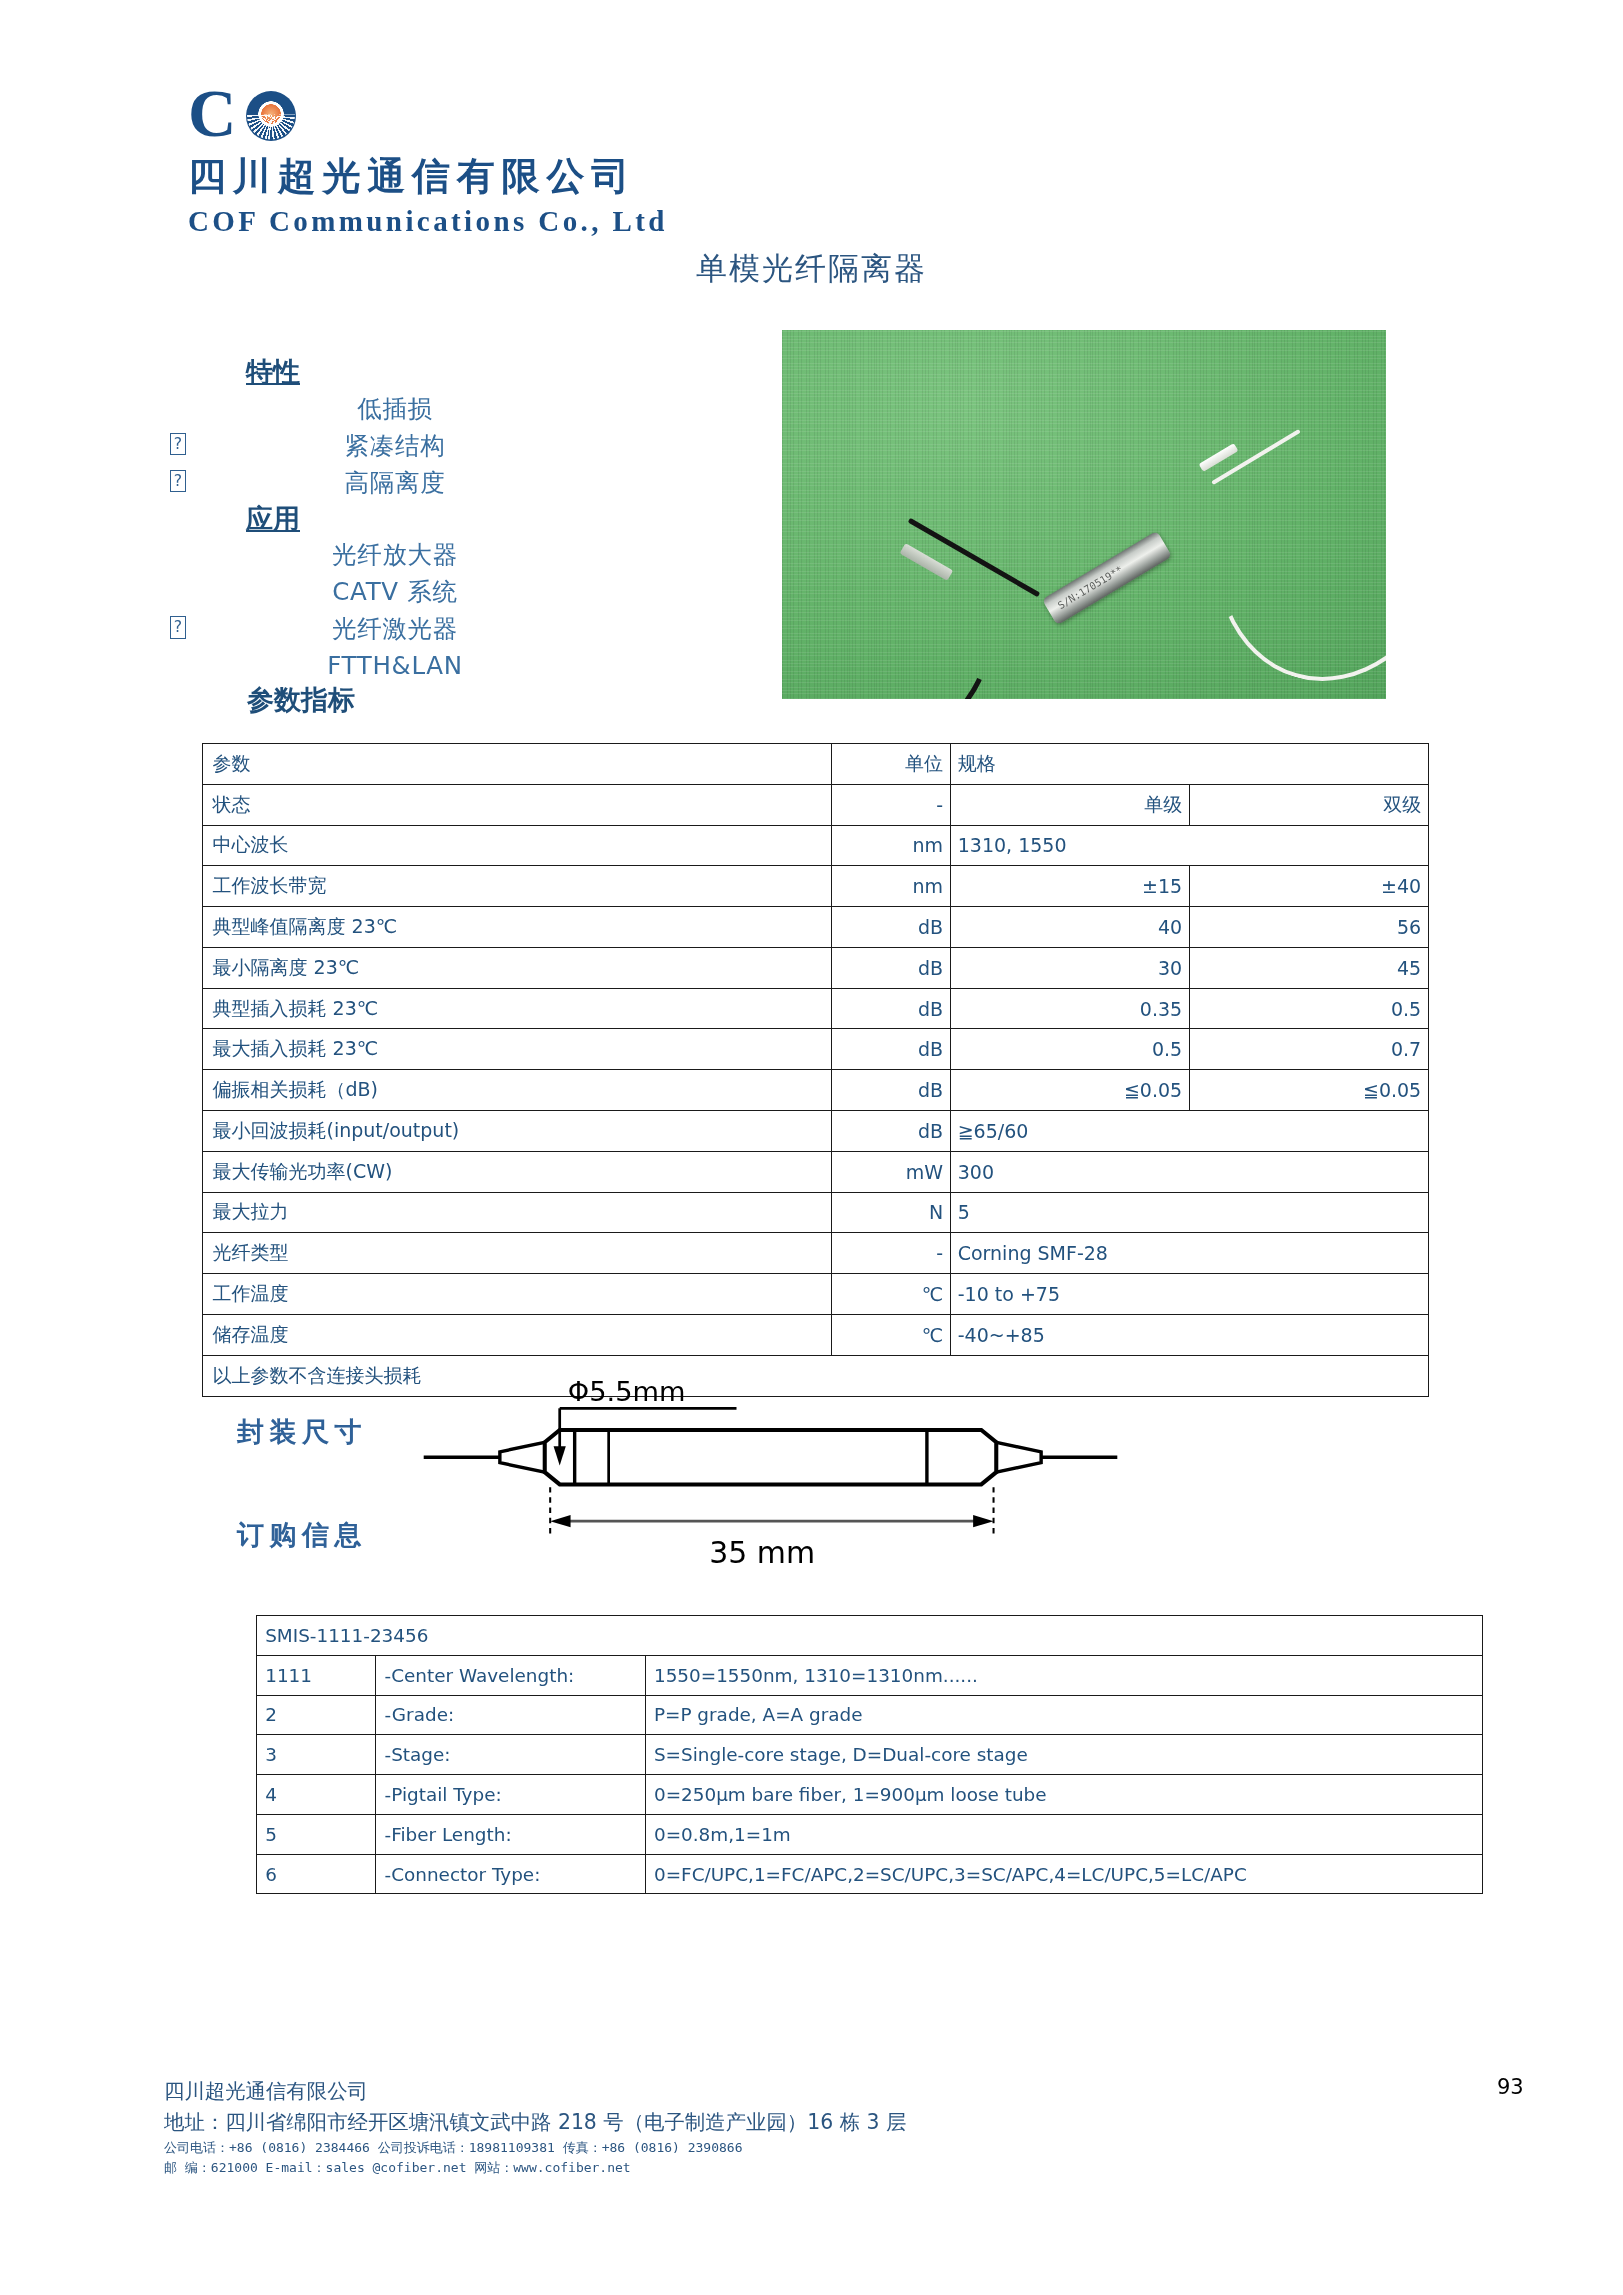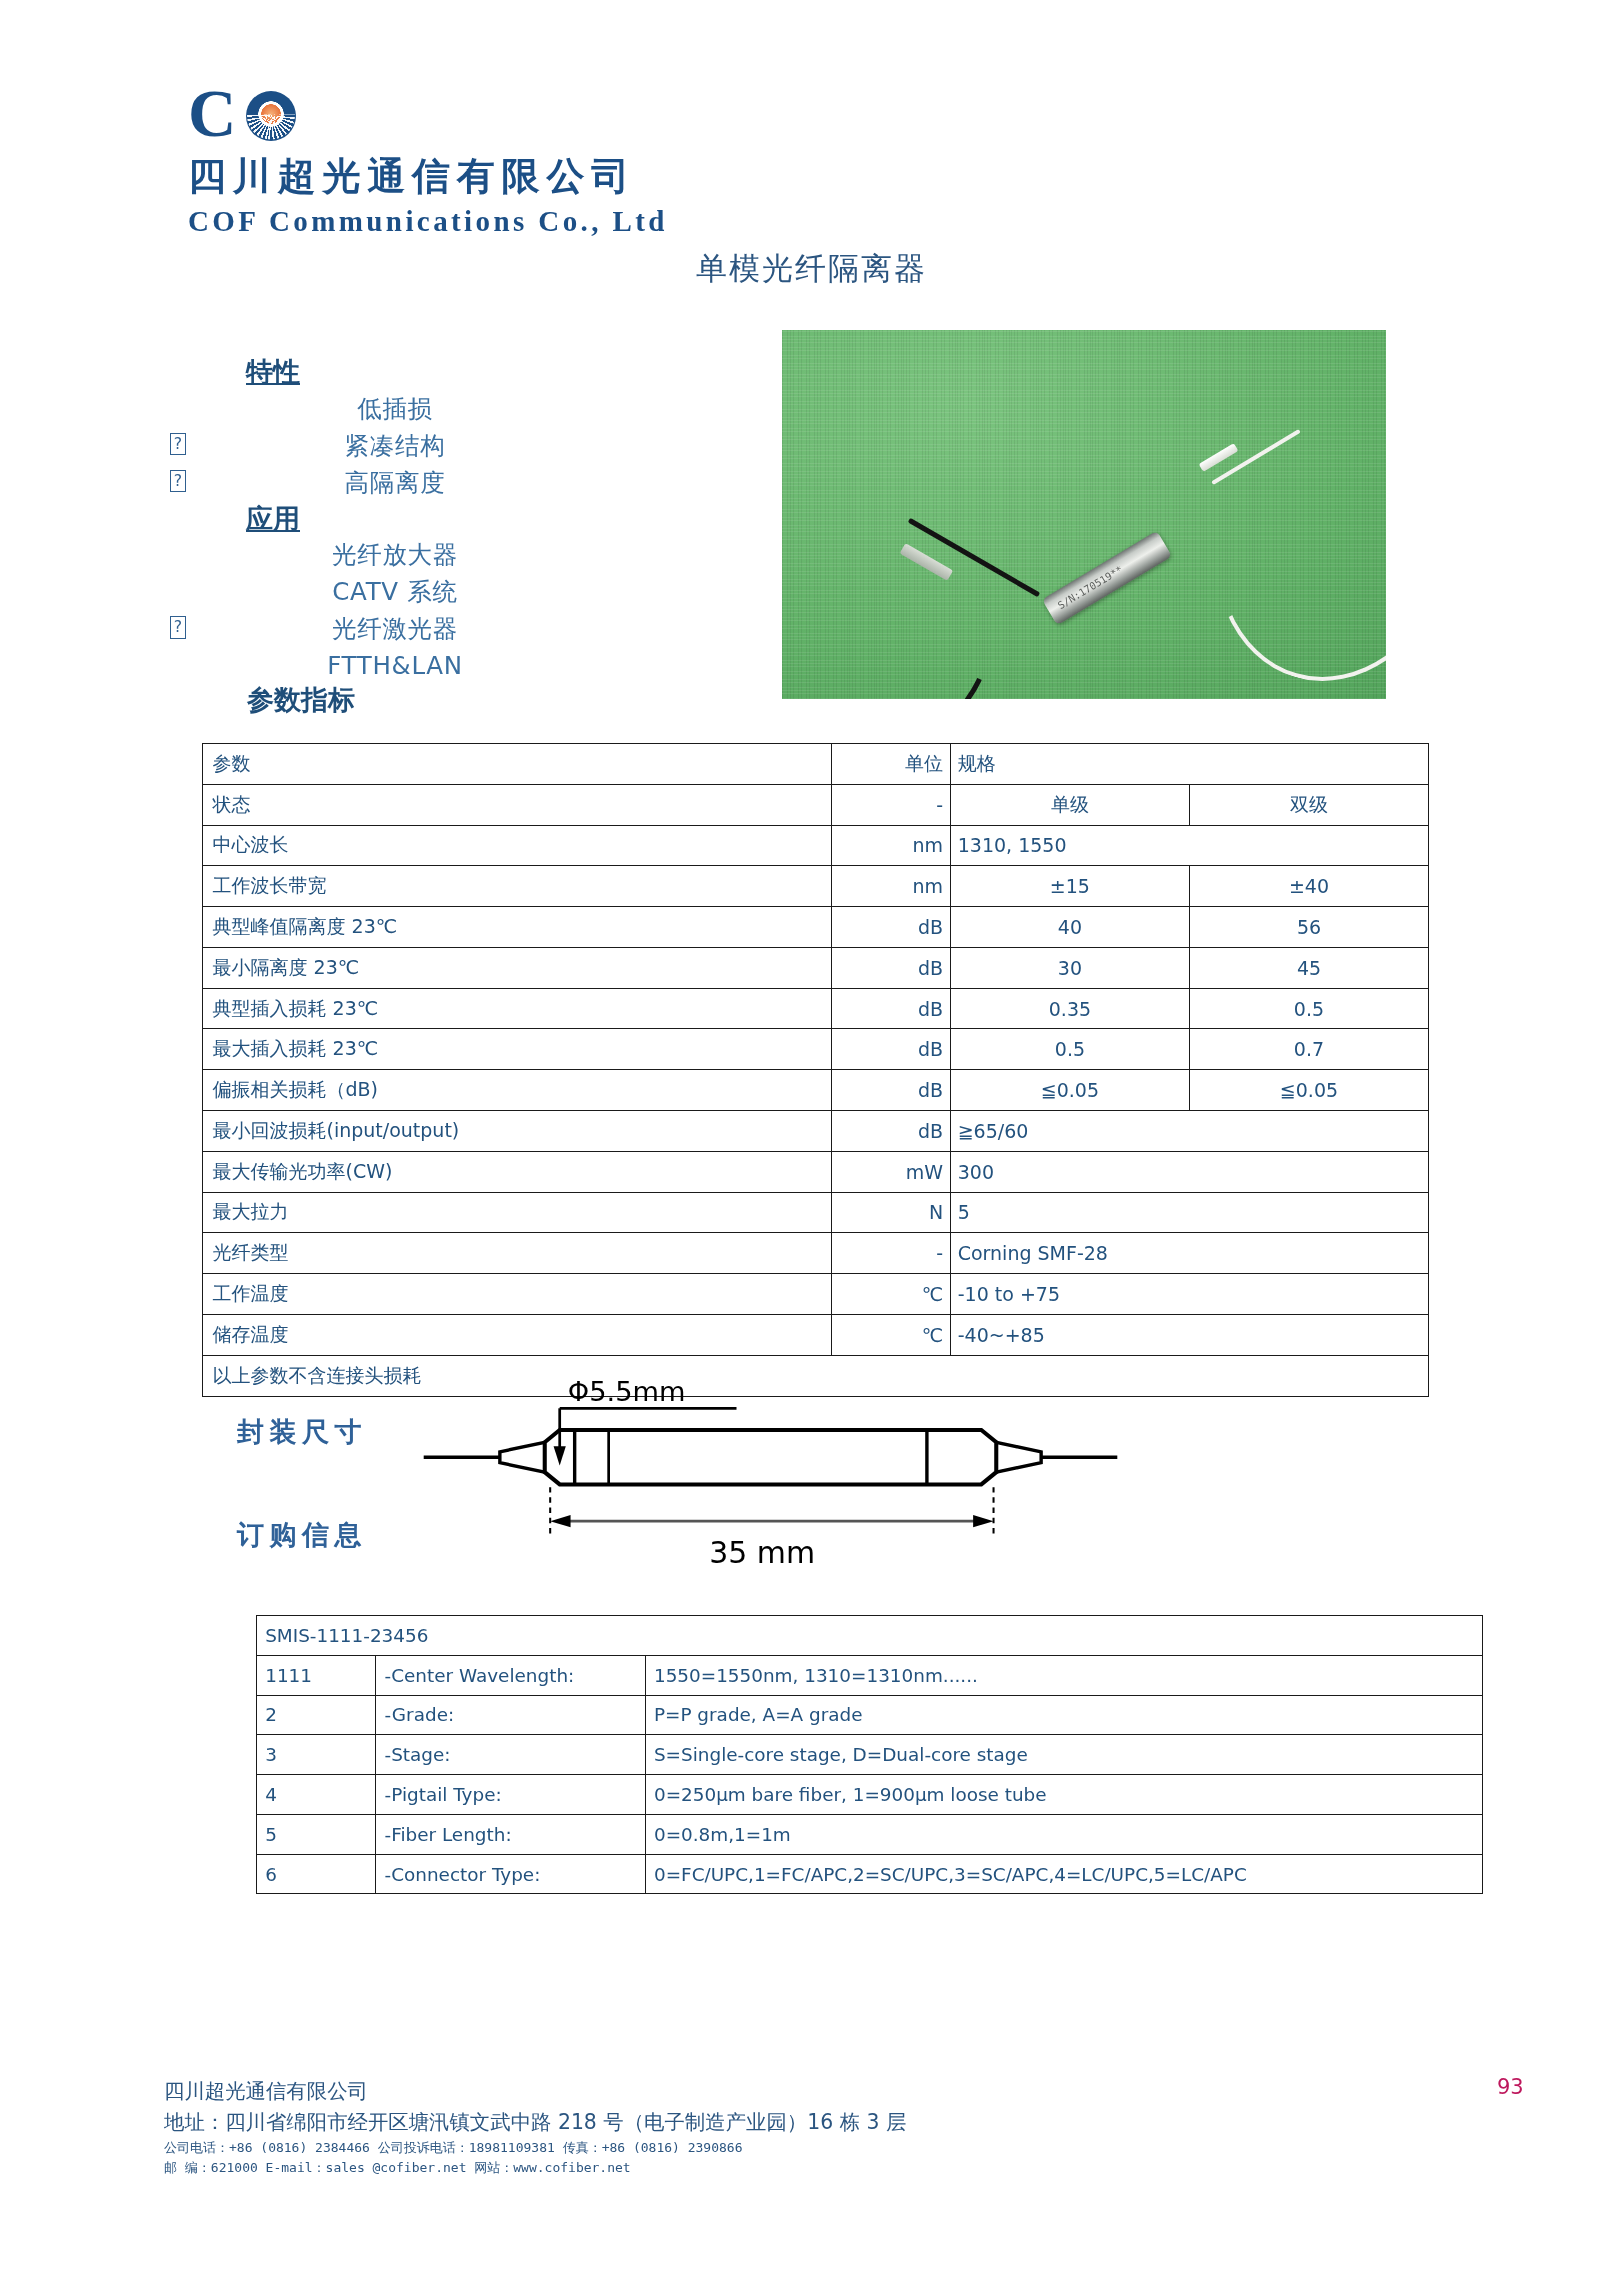--- a/index.html
+++ b/index.html
@@ -141,21 +141,21 @@
     font-size:19px; color:#23527e;
   }
   #spec-table td {
     border:1.4px solid #1a1a1a;
     height:37px; padding:1.4px 6.8px;
     vertical-align:middle;
   }
   #spec-table td.param { width:645px; text-align:left; padding-left:9.5px; }
   #spec-table td.unit  { width:109px; text-align:right; }
   #spec-table td.v1,
-  #spec-table td.v2    { width:236px; text-align:center;margin-left:18px; }
+  #spec-table td.v2    { width:236px; text-align:right;margin-left:18px; }
   #spec-table td.vboth { text-align:left; }
   #spec-table td.note  { text-align:left; padding-left:9.5px; }
 
   
   #pkg-label   { left:237px; top:1414px; }
   #order-label { left:237px; top:1517px; }
   .brush {
     font-family:"DejaVu Sans", sans-serif;
     font-size:27px; font-weight:bold; color:#2f6198;
     letter-spacing:5.5px;
@@ -178,21 +178,21 @@
 
   
   #footer {
     left:164px; top:2076px; width:1295px;
     font-family:"DejaVu Sans", sans-serif;
     font-size:20.4px; color:#2b5580; line-height:1.52;
   }
   #footer .mono { font-family:"DejaVu Sans Mono", monospace; font-size:13px; }
   #page-num {
     left:1497px; top:2075px;
-    font-family:"DejaVu Sans", sans-serif; font-size:21px; color:#be185d;
+    font-family:"DejaVu Sans", sans-serif; font-size:21px; color:#000000;
   }
 </style>
 </head>
 <body>
 
 <div class="abs" id="logo">
   <div class="logo-word">
     <span>C</span>
     <span class="logo-sun"></span>
   </div>

